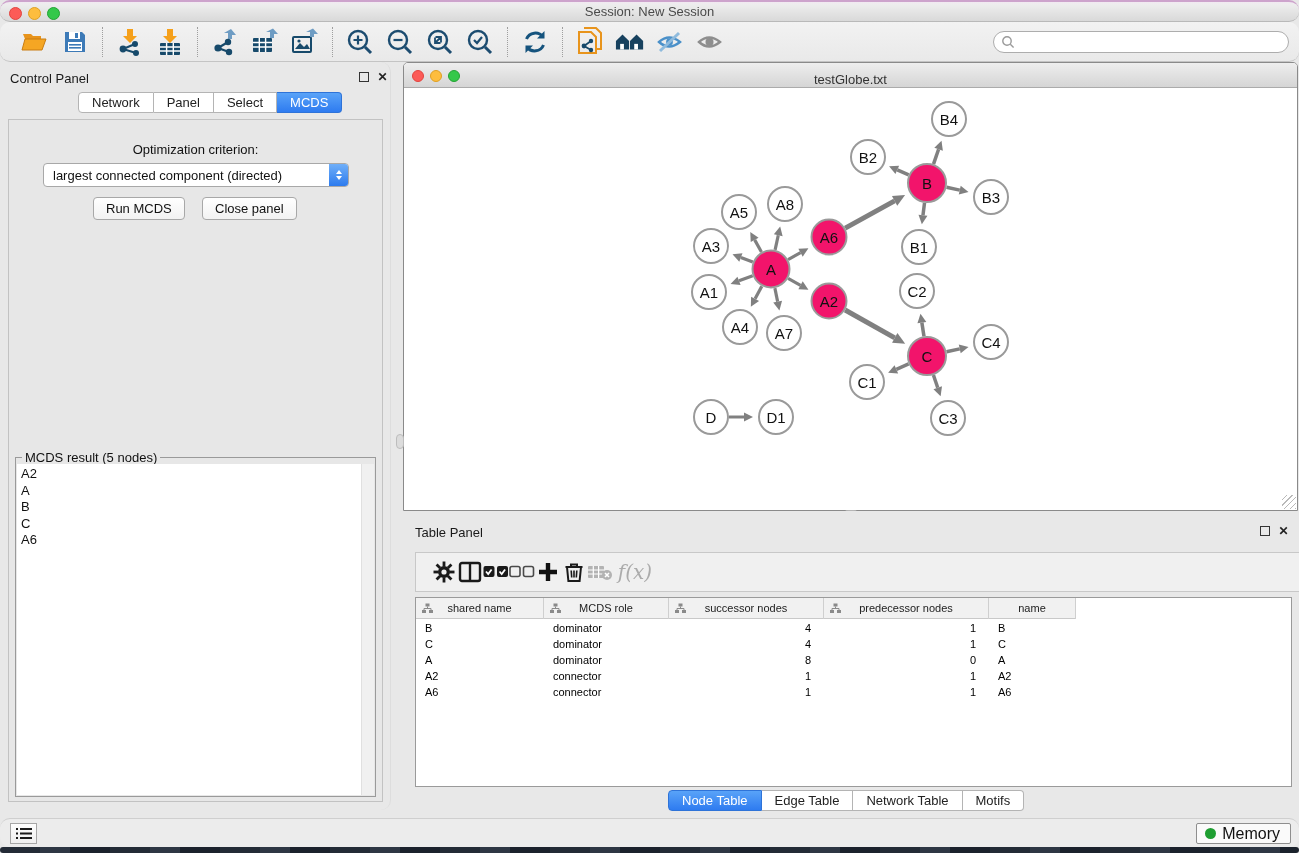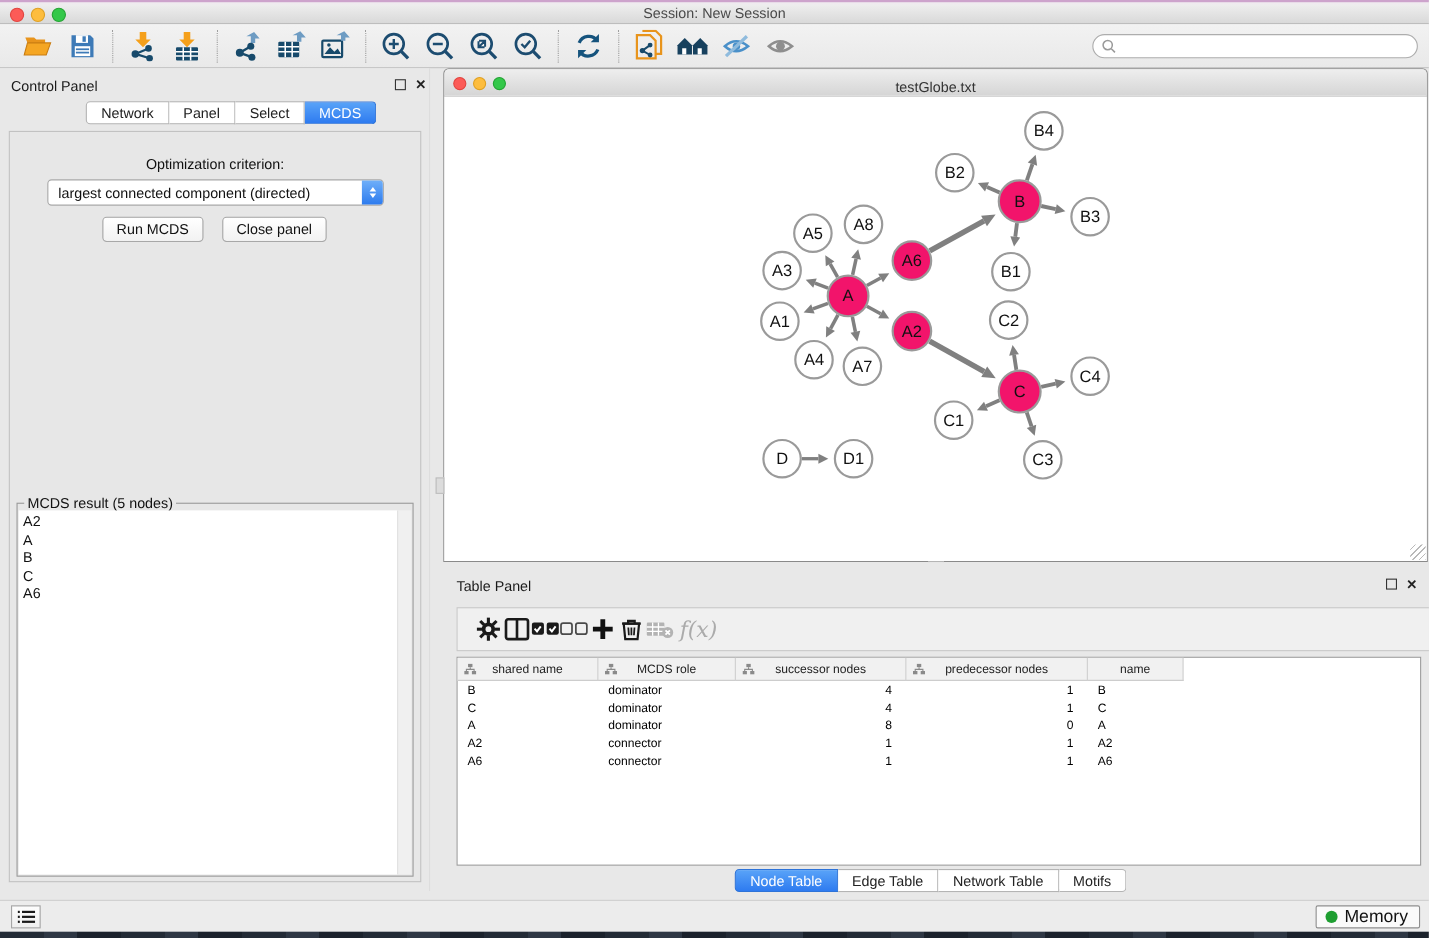--- a/index.html
+++ b/index.html
@@ -1,17 +1,17 @@
 <!DOCTYPE html>
 <html><head>
 <meta charset="utf-8">
 <style>
   * { margin:0; padding:0; box-sizing:border-box; }
   html,body { width:1299px; height:853px; font-family:"Liberation Sans", sans-serif; background:#E8E8E8; overflow:hidden; }
-  .abs { position:absolute; }
+  .abs { position:absolute;border-radius:10px; }
   #app { position:relative; width:1299px; height:853px; background:#E8E8E8; }
 
   
   #titlebar { left:0; top:0; width:1299px; height:22px;
     background:linear-gradient(#F1E9F1 0%, #EDEDED 15%, #D9D9D9 100%);
     border-top:2px solid #CDA3CC; border-bottom:1px solid #B9B9B9;
     display:flex; align-items:center; justify-content:center; }
   .tl { position:absolute; top:5px; width:13px; height:13px; border-radius:50%; }
   .tl.red    { left:9px;  background:#FC5B57; border:1px solid #E2443F; }
   .tl.yellow { left:28px; background:#FDBD3E; border:1px solid #DFA023; }
@@ -77,21 +77,21 @@
   .splitter-frag-v { left:396px; top:434px; width:8px; height:15px; background:#DCDCDC; border:1px solid #BDBDBD; }
   .splitter-frag-h { left:844px; top:510px; width:14px; height:7px; background:#D4D4D4; border:1px solid #B5B5B5; }
 
   
   #table-panel { left:392px; top:511px; width:907px; height:307px; background:#E8E8E8; }
   #tp-toolbar { position:absolute; left:23px; top:41px; width:1046px; height:40px; background:#F0F0F0;
     border:1px solid #C8C8C8; display:flex; align-items:center; padding-left:15px; }
   #tp-toolbar .tb-btn { width:26px; height:26px; }
   #fx { font-family:"DejaVu Serif", serif; font-style:italic; font-size:20px; color:#ABABAB; }
   #tp-table { position:absolute; left:23px; top:86px; width:877px; height:190px; background:#FFF; border:1px solid #9A9A9A; }
-  #tp-header { position:absolute; left:0; top:0; height:21px; display:flex; background:#F1F1F1; border-bottom:1px solid #C9C9C9; }
+  #tp-header { position:absolute; left:0; top:0; height:21px; display:flex; background:#F1F1F1; border-bottom:1px solid #C9C9C9;align-items:center; }
   .th { position:relative; height:21px; border-right:1px solid #CFCFCF; display:flex; align-items:center; justify-content:center;
     font-size:11px; color:#222; }
   .th .tree-ico { position:absolute; left:6px; top:5px; }
   #tp-rows { position:absolute; left:0; top:22px; width:875px; }
   .tr { display:flex; height:16px; }
   .td { font-size:11px; color:#000; line-height:16px; white-space:nowrap; overflow:hidden; }
   .td.l { text-align:left; padding-left:9px; }
   .td.r { text-align:right; padding-right:13px; }
 
   

